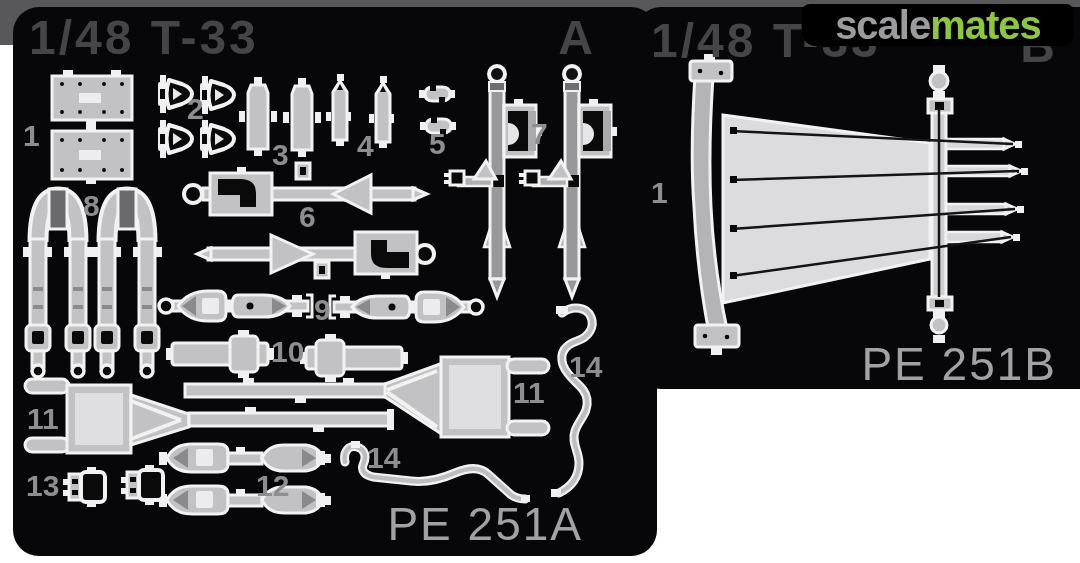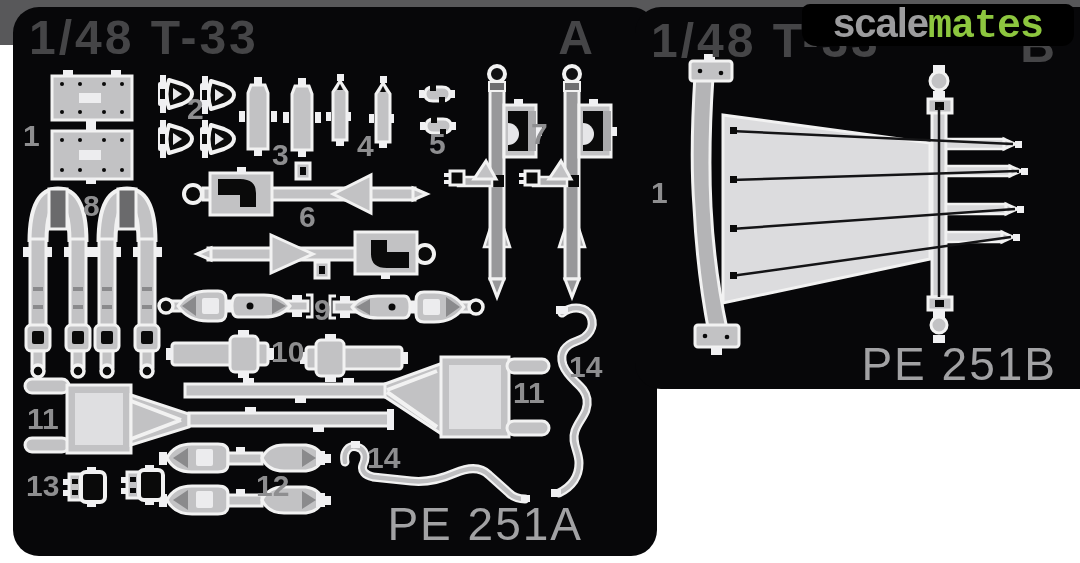--- a/index.html
+++ b/index.html
@@ -12,21 +12,21 @@
   .fret-a{left:13px;top:7px;width:604px;height:549px;}
   .fret-b{left:635px;top:7px;width:435px;height:382px;}
   .fret svg{position:absolute;left:0;top:0;}
   .logo-box{
     position:absolute;left:802px;top:4px;width:272px;height:42px;background:#000000;
     border-radius:8px 8px 12px 14px;display:flex;align-items:center;justify-content:center;
     z-index:10;
   }
   .logo-text{font-weight:bold;font-size:40px;letter-spacing:-1px;line-height:1;}
   .logo-scale{color:#9c9c9e;}
-  .logo-mates{color:#8dc63f;font-family:Liberation Mono, monospace;}
+  .logo-mates{color:#8dc63f;}
 
   
   .pc  {fill:#c2c2c4;stroke:#f2f2f2;stroke-width:3;}
   .pcl {fill:#dfdfe1;stroke:none;}
   .pdk {fill:#98989a;stroke:#f2f2f2;stroke-width:3;}
   .wn  {fill:#f0f0f2;}
   .blk {fill:#0a0a0a;}
   .dk  {fill:#8a8a8c;}
   .tube {fill:none;stroke:#f2f2f2;stroke-width:9;stroke-linecap:round;}
   .tube2{fill:none;stroke:#bebec0;stroke-width:4.5;stroke-linecap:round;}

